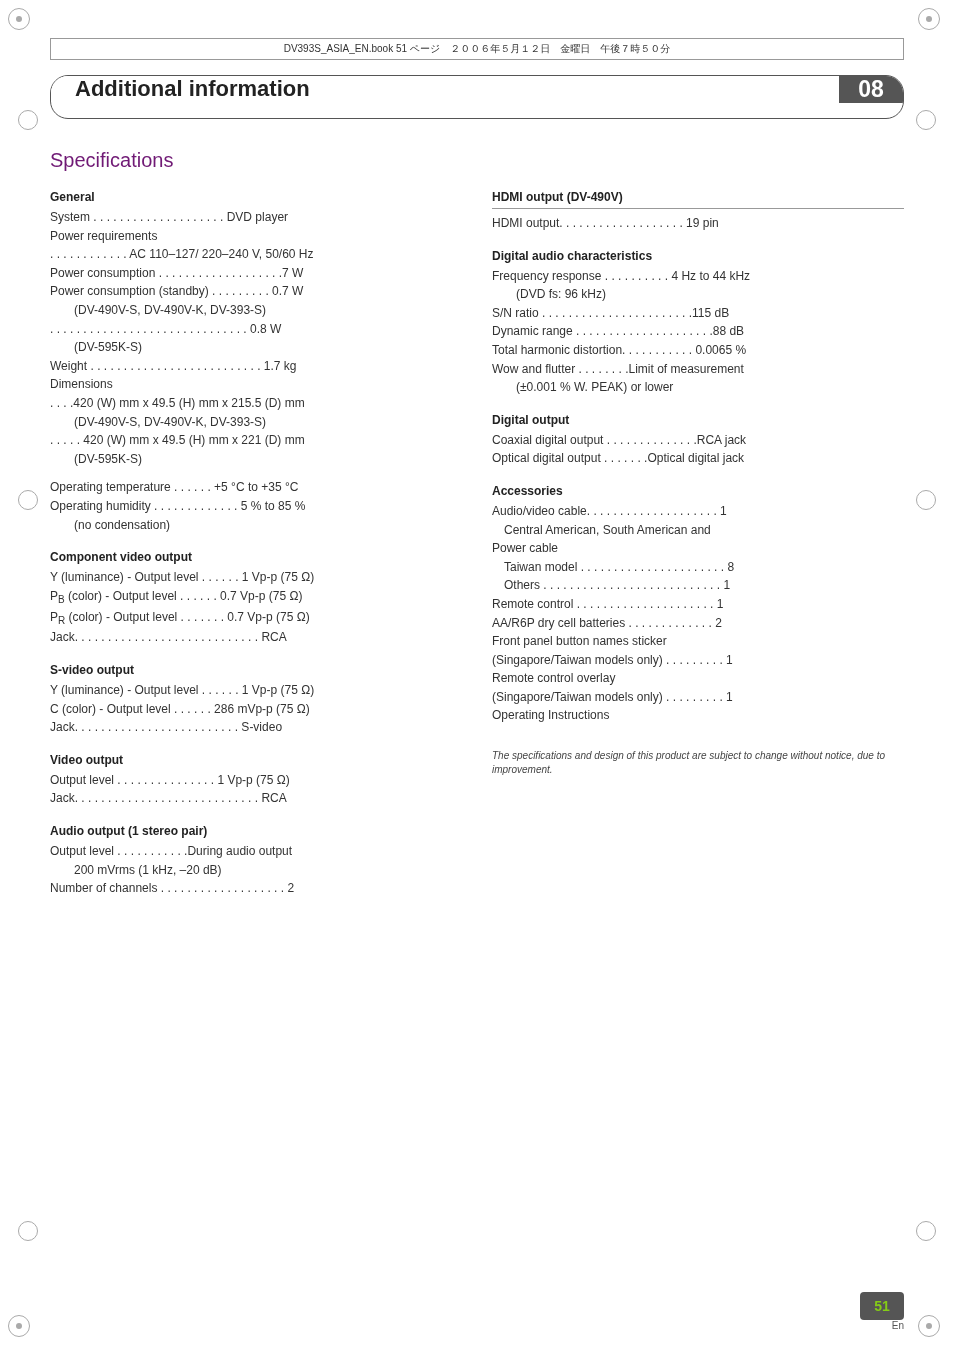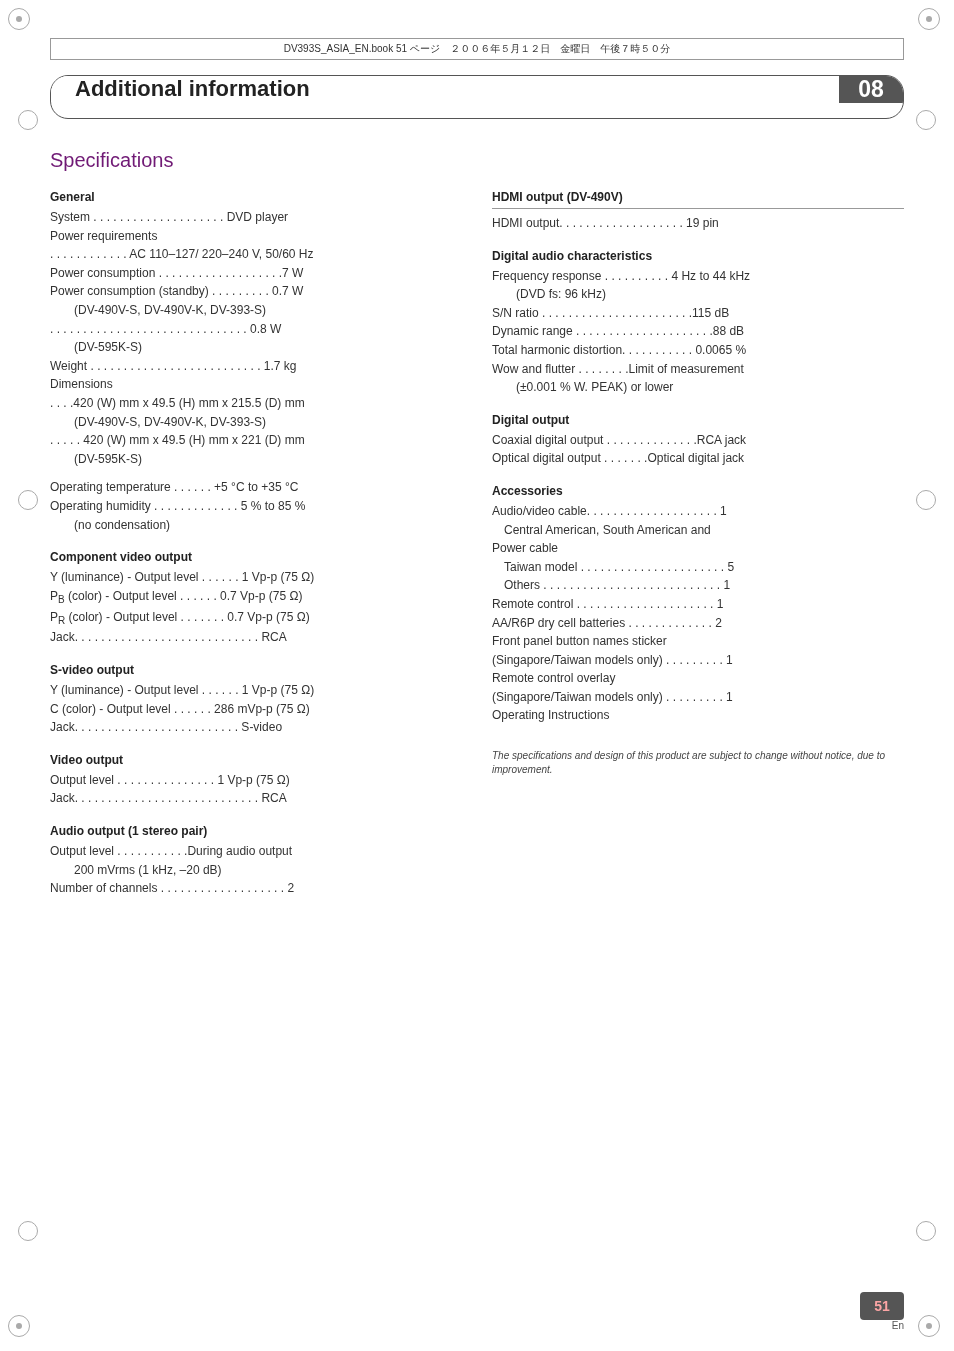--- a/index.html
+++ b/index.html
@@ -192,21 +192,21 @@
       right: 50px;
       display: flex;
       align-items: center;
       justify-content: space-between;
     }
 
     .page-num-box {
       width: 44px;
       height: 28px;
       background: #555;
-      color: #fca5a5;
+      color: #84cc16;
       display: flex;
       align-items: center;
       justify-content: center;
       font-size: 14px;
       font-weight: bold;
       border-radius: 4px;
       margin-left: auto;
     }
 
     .footer-en {
@@ -335,21 +335,21 @@
         <div class="spec-line indent2">(±0.001 % W. PEAK) or lower</div>
 
         <div class="section-title">Digital output</div>
         <div class="spec-line">Coaxial digital output . . . . . . . . . . . . . .RCA jack</div>
         <div class="spec-line">Optical digital output . . . . . . .Optical digital jack</div>
 
         <div class="section-title">Accessories</div>
         <div class="spec-line">Audio/video cable. . . . . . . . . . . . . . . . . . . . 1</div>
         <div class="spec-line indent">Central American, South American and</div>
         <div class="spec-line">Power cable</div>
-        <div class="spec-line indent">Taiwan model . . . . . . . . . . . . . . . . . . . . . . 5</div>
+        <div class="spec-line indent">Taiwan model . . . . . . . . . . . . . . . . . . . . . . 8</div>
         <div class="spec-line indent">Others . . . . . . . . . . . . . . . . . . . . . . . . . . . 1</div>
         <div class="spec-line">Remote control . . . . . . . . . . . . . . . . . . . . . 1</div>
         <div class="spec-line">AA/R6P dry cell batteries  . . . . . . . . . . . . . 2</div>
         <div class="spec-line">Front panel button names sticker</div>
         <div class="spec-line">(Singapore/Taiwan models only) . . . . . . . . . 1</div>
         <div class="spec-line">Remote control overlay</div>
         <div class="spec-line">(Singapore/Taiwan models only) . . . . . . . . . 1</div>
         <div class="spec-line">Operating Instructions</div>
 
         <div style="margin-top: 24px;">

